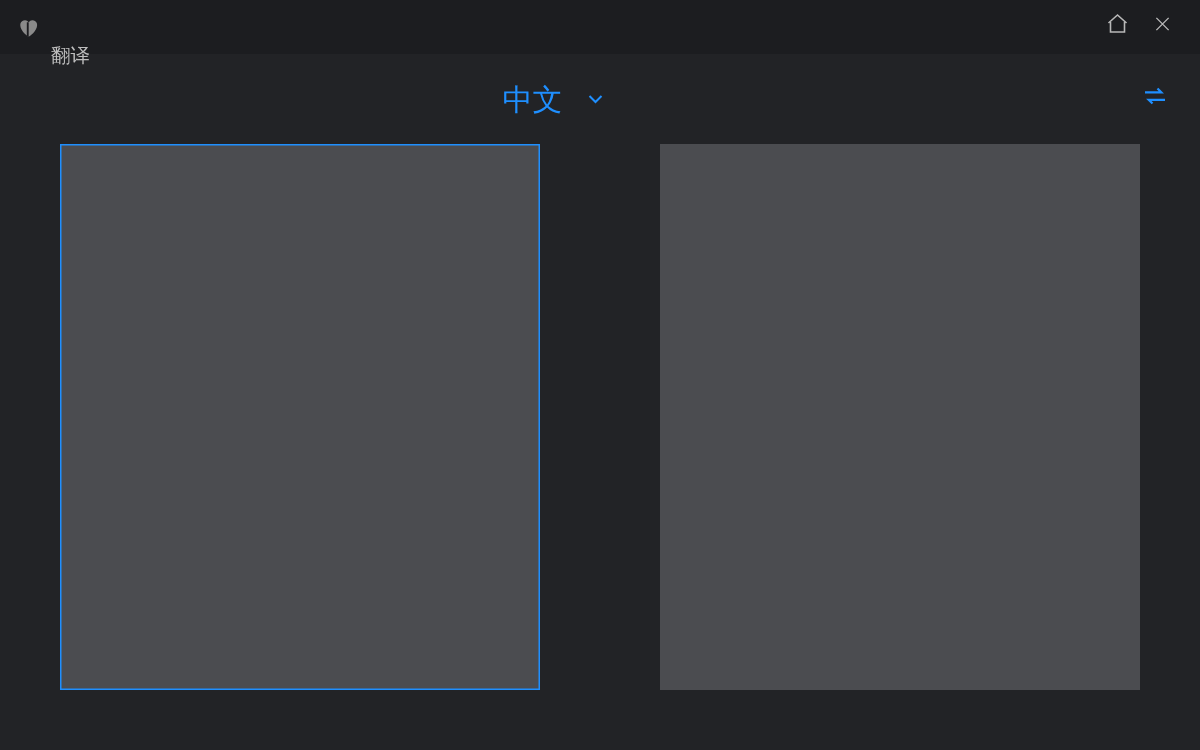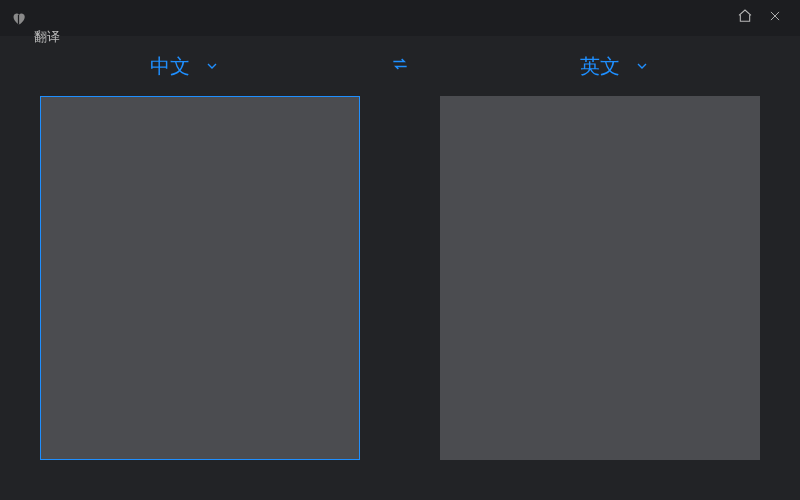--- a/index.html
+++ b/index.html
@@ -136,30 +136,20 @@
   <div class="swap-cell">
     <div class="swap-btn">
       <span>
         <svg width="20" height="20" viewBox="0 0 24 24" fill="none" stroke="currentColor" stroke-width="1.8">
           <path d="M4 9h13l-3-3"></path>
           <path d="M20 15H7l3 3"></path>
         </svg>
       </span>
     </div>
   </div>
-  <div class="lang-cell">
-    <div class="lang-select">
-      <span>英文</span>
-      <span class="chev">
-        <svg width="16" height="16" viewBox="0 0 24 24" fill="none" stroke="currentColor" stroke-width="2">
-          <path d="M6 9l6 6 6-6"></path>
-        </svg>
-      </span>
-    </div>
-  </div>
 </div>
 
 <div class="panes">
   <div class="pane source">
     <textarea value="" style=""></textarea>
   </div>
   <div class="pane">
     <textarea readonly="" value="" style=""></textarea>
   </div>
 </div>

